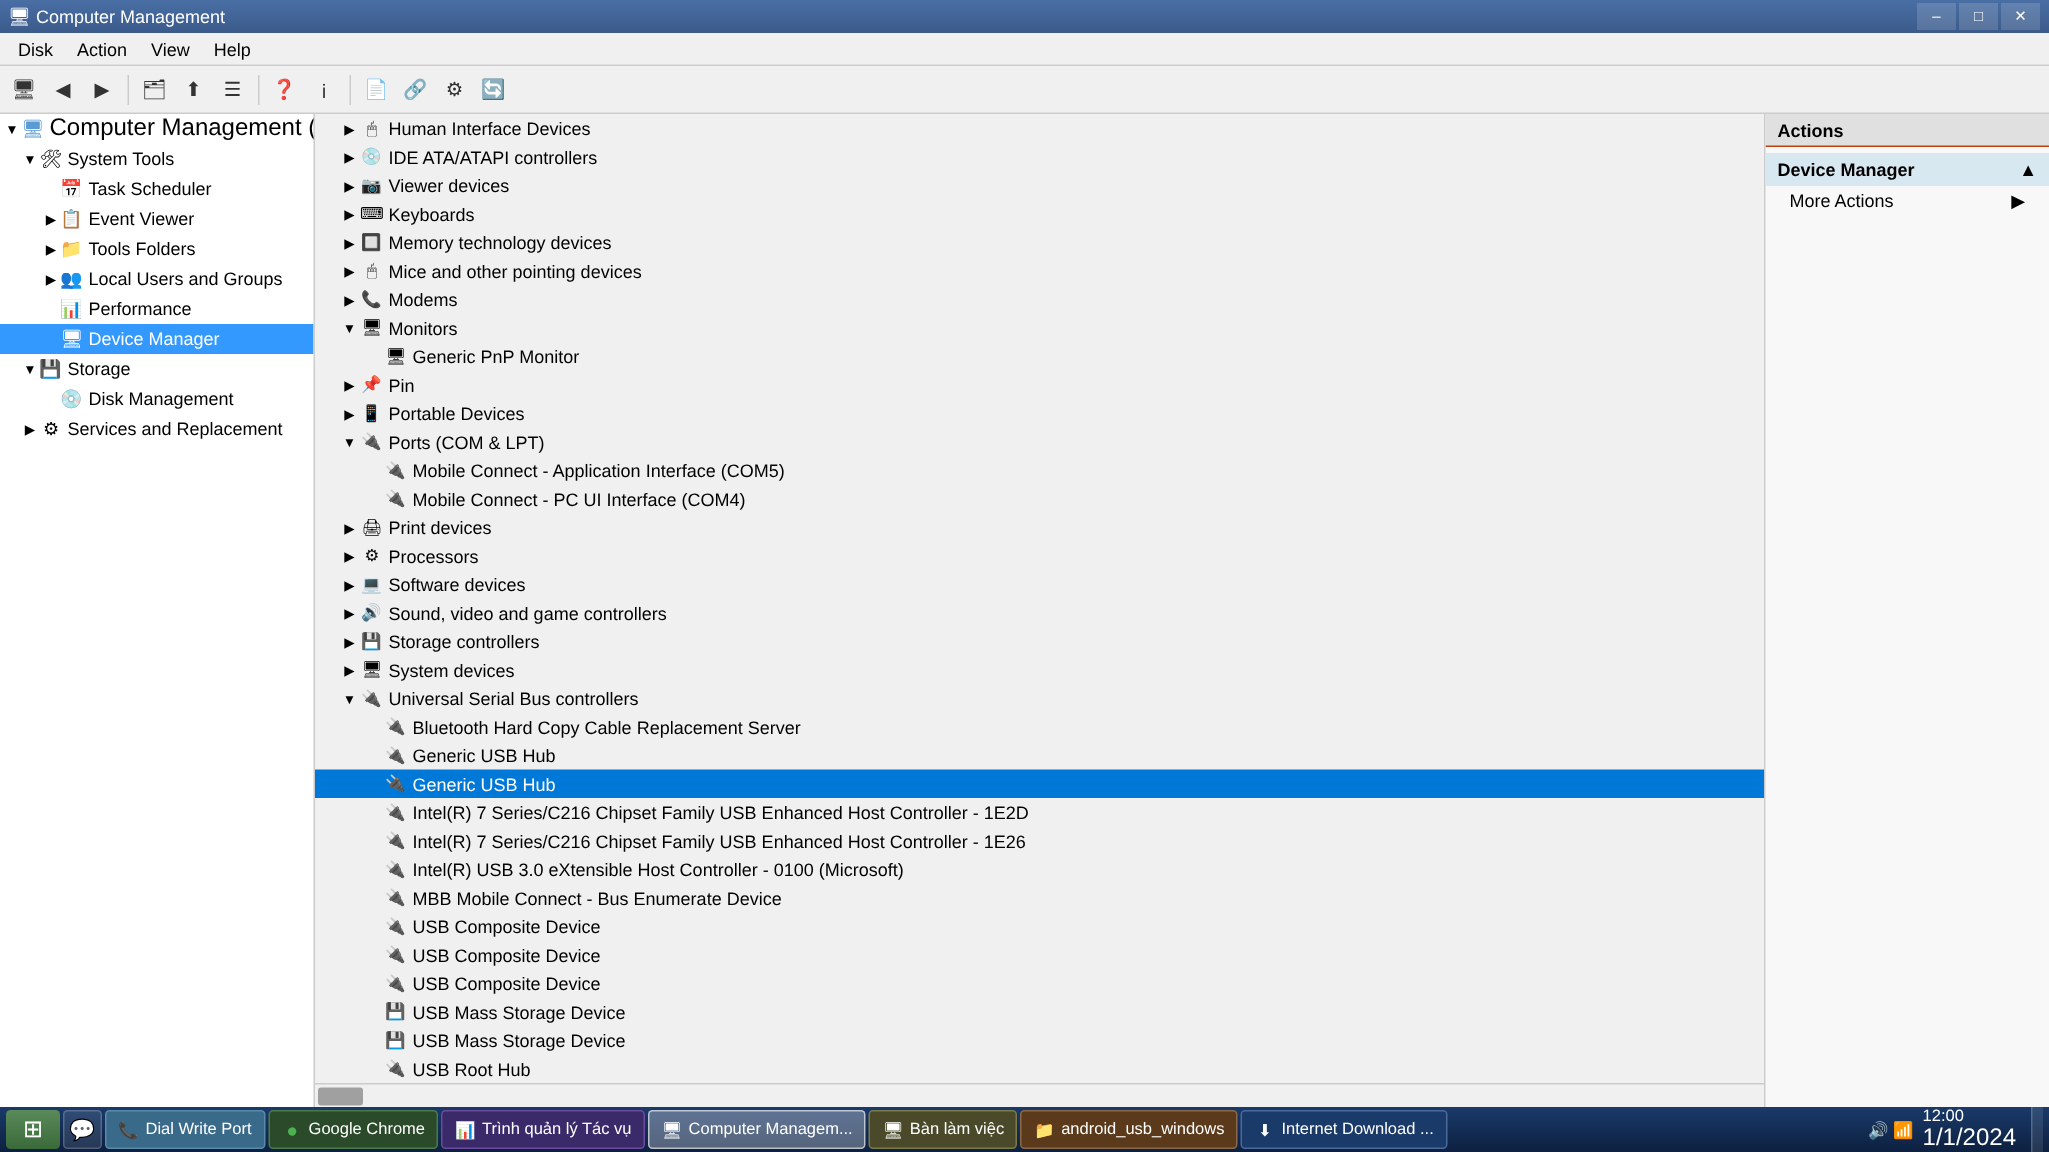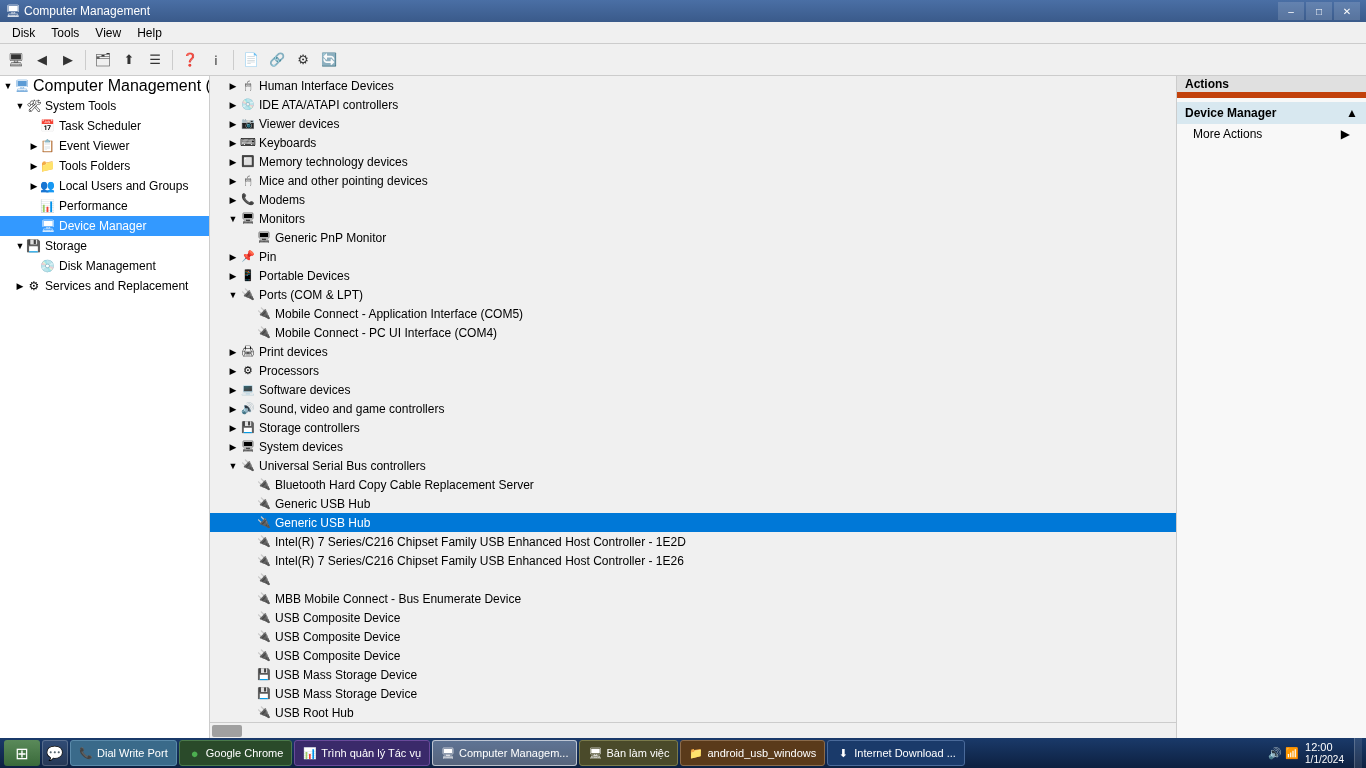--- a/index.html
+++ b/index.html
@@ -100,21 +100,21 @@
       overflow-y: auto;
     }
     .actions-header {
       height: 22px;
       background: #e0e0e0;
       padding: 0 8px;
       display: flex;
       align-items: center;
       font-weight: bold;
       font-size: 12px;
-      border-bottom: 6px solid #c2410c;
+      border-bottom: 1px solid #c2410c;
     }
     .actions-section {
       padding: 4px 0;
     }
     .actions-section-title {
       padding: 4px 8px;
       font-weight: bold;
       font-size: 12px;
       display: flex;
       align-items: center;
@@ -229,21 +229,21 @@
   </div>
   <div class="title-bar-controls">
     <button class="title-btn">–</button>
     <button class="title-btn">□</button>
     <button class="title-btn close">✕</button>
   </div>
 </div>
 
 <div class="menu-bar">
   <span class="menu-item">Disk</span>
-  <span class="menu-item">Tools</span>
+  <span class="menu-item">Action</span>
   <span class="menu-item">View</span>
   <span class="menu-item">Help</span>
 </div>
 
 <div class="toolbar">
   <button class="toolbar-btn">🖥</button>
   <button class="toolbar-btn">◀</button>
   <button class="toolbar-btn">▶</button>
   <div class="toolbar-sep"></div>
   <button class="toolbar-btn">🗂</button>
@@ -479,20 +479,21 @@
       <div class="device-item">
         <span class="indent" style="width:32px;"></span>
         <span class="arrow" style="width:14px;"></span>
         <span class="dev-icon" style="font-size:11px;">🔌</span>
         <span>Intel(R) 7 Series/C216 Chipset Family USB Enhanced Host Controller - 1E26</span>
       </div>
       <div class="device-item">
         <span class="indent" style="width:32px;"></span>
         <span class="arrow" style="width:14px;"></span>
         <span class="dev-icon" style="font-size:11px;">🔌</span>
+        <span>Intel(R) USB 3.0 eXtensible Host Controller - 0100 (Microsoft)</span>
       </div>
       <div class="device-item">
         <span class="indent" style="width:32px;"></span>
         <span class="arrow" style="width:14px;"></span>
         <span class="dev-icon" style="font-size:11px;">🔌</span>
         <span>MBB Mobile Connect - Bus Enumerate Device</span>
       </div>
       <div class="device-item">
         <span class="indent" style="width:32px;"></span>
         <span class="arrow" style="width:14px;"></span>
@@ -599,17 +600,17 @@
 
   <div class="taskbar-btn" style="background:#1a3a6a;border-color:#4a6a9a;">
     <span class="taskbar-btn-icon">⬇</span>
     <span>Internet Download ...</span>
   </div>
 
   <div class="taskbar-spacer"></div>
 
   <div class="taskbar-systray">
     <span>🔊 📶</span>
-    <span>12:00<br><span style="font-size:10px;">1/1/2024</span></span>
+    <span>12:00<br><span style="font-size:16px;">1/1/2024</span></span>
   </div>
 
   <div style="width:8px;height:100%;background:rgba(255,255,255,0.1);border-left:1px solid rgba(255,255,255,0.2);"></div>
 </div>
 
 </body></html>

